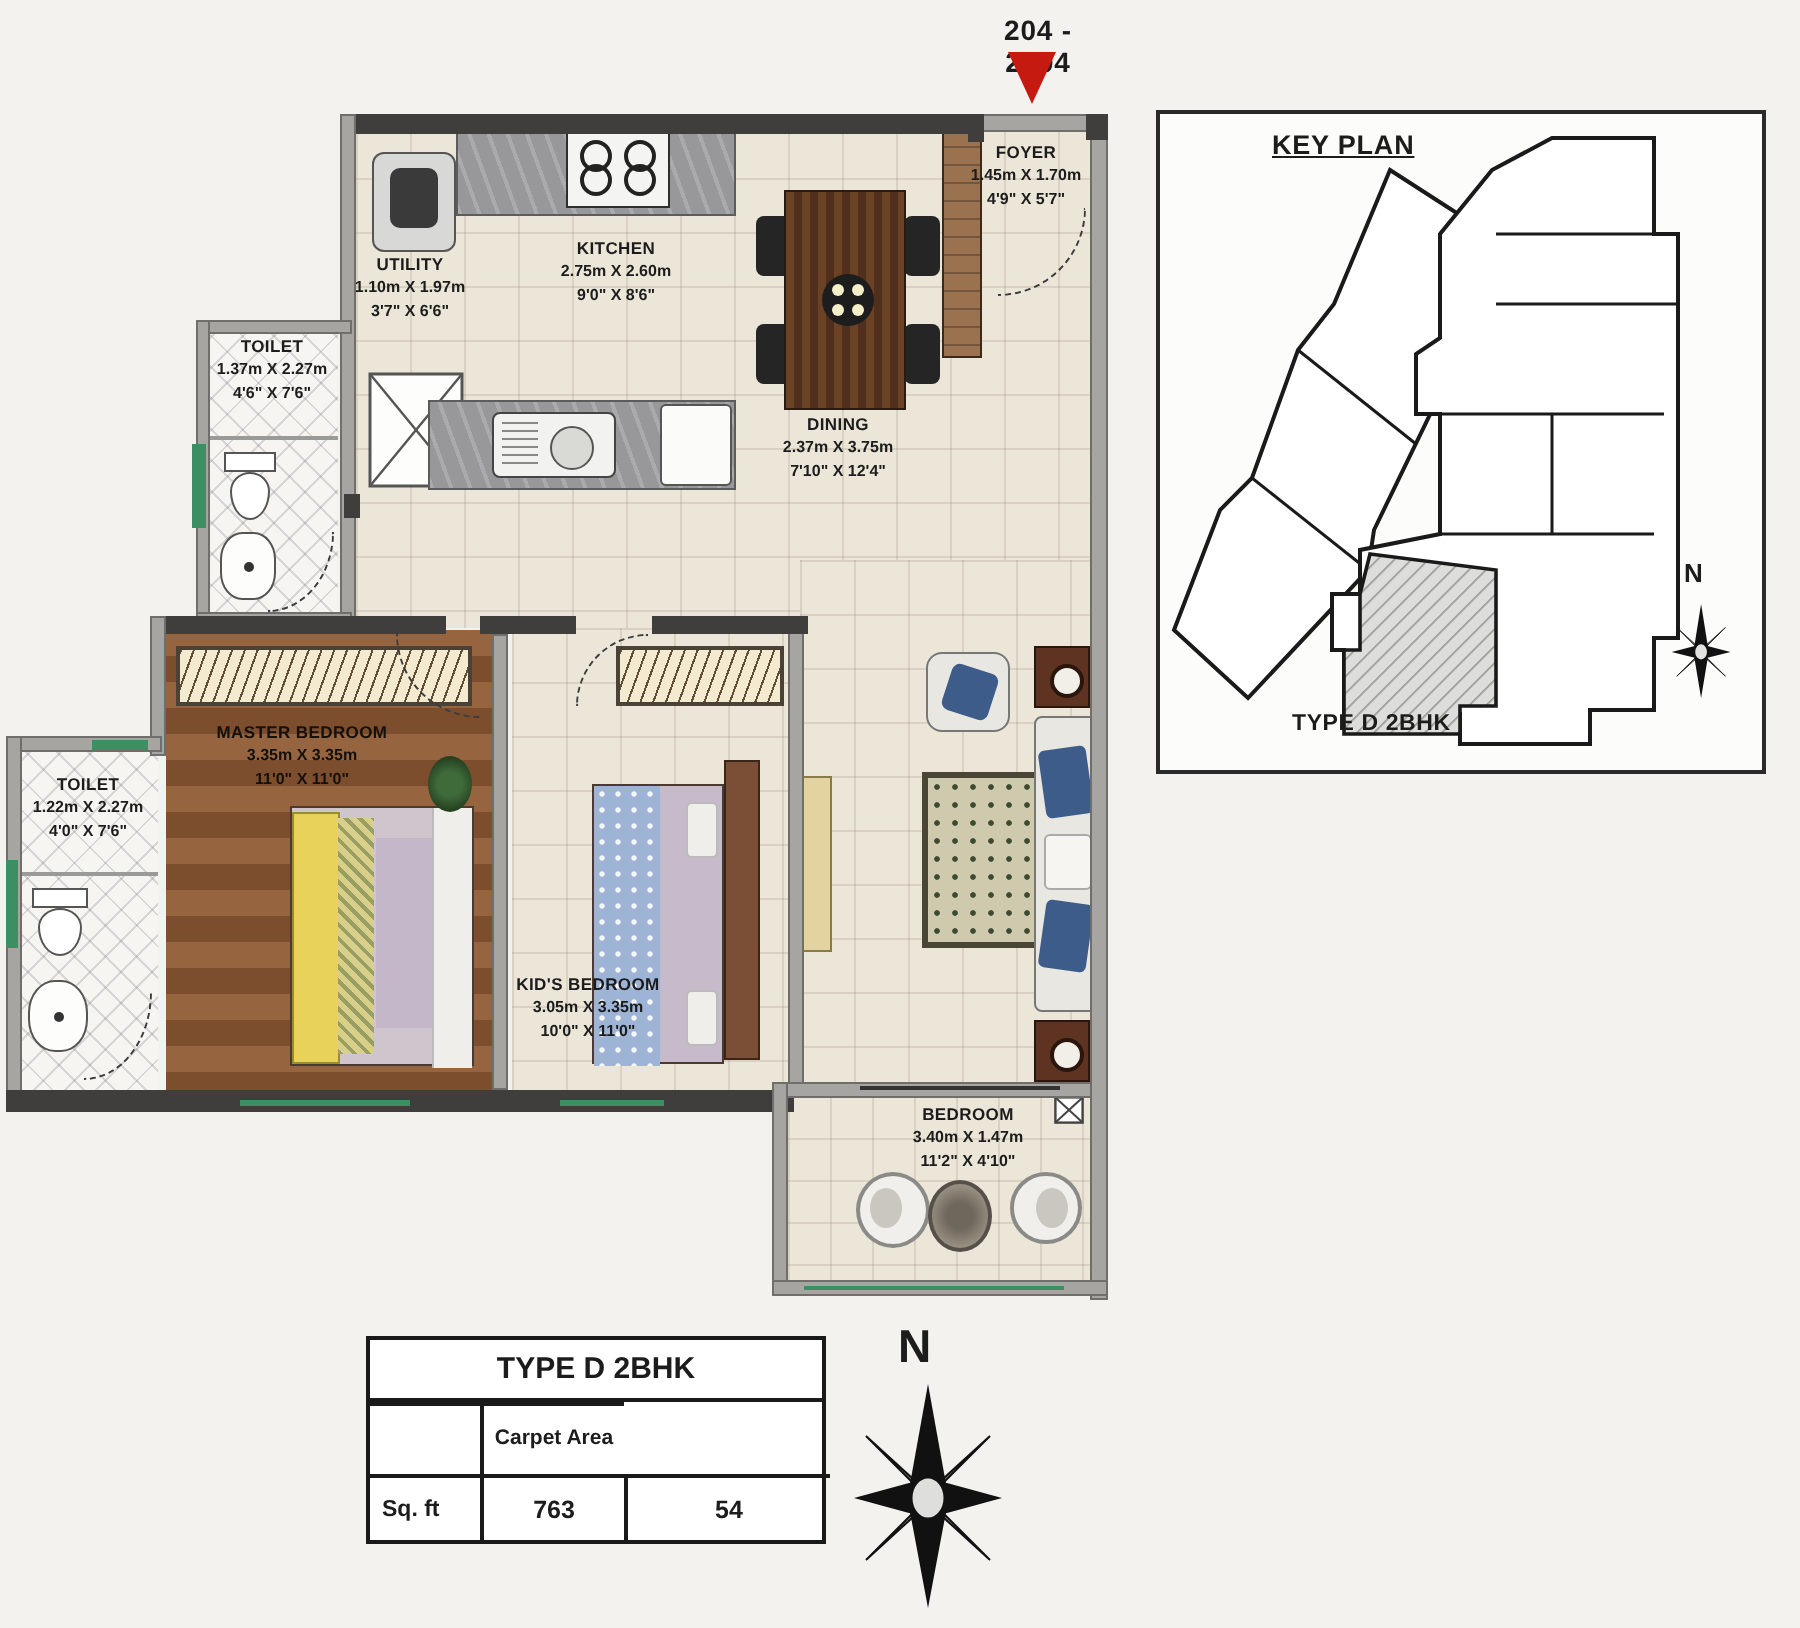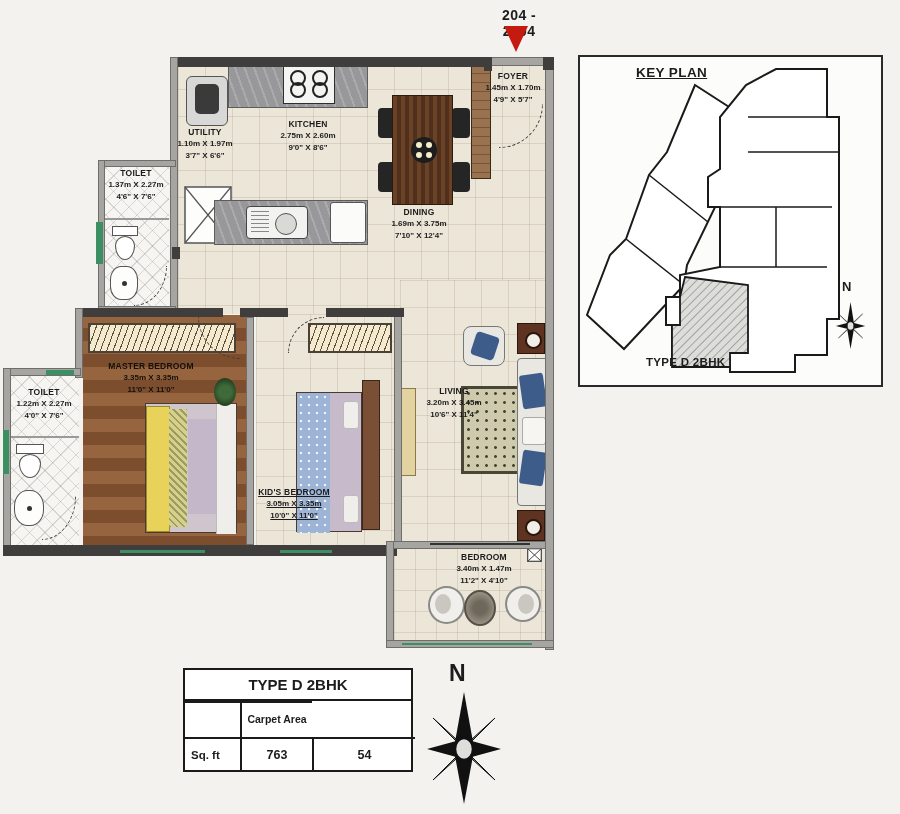--- a/index.html
+++ b/index.html
@@ -193,21 +193,21 @@
     <div class="rdim">1.10m X 1.97m</div>
     <div class="rdim">3'7" X 6'6"</div>
   </div>
   <div class="abs rlabel" style="left:252px;top:118px;width:112px;">
     <div class="rname">KITCHEN</div>
     <div class="rdim">2.75m X 2.60m</div>
     <div class="rdim">9'0" X 8'6"</div>
   </div>
   <div class="abs rlabel" style="left:375px;top:206px;width:88px;">
     <div class="rname">DINING</div>
-    <div class="rdim">1.69m X 3.75m</div>
+    <div class="rdim">2.37m X 3.75m</div>
     <div class="rdim">7'10" X 12'4"</div>
   </div>
   <div class="abs rlabel" style="left:481px;top:70px;width:64px;">
     <div class="rname">FOYER</div>
     <div class="rdim">1.45m X 1.70m</div>
     <div class="rdim">4'9" X 5'7"</div>
   </div>
   <div class="abs rlabel" style="left:104px;top:167px;width:64px;">
     <div class="rname">TOILET</div>
     <div class="rdim">1.37m X 2.27m</div>
@@ -216,29 +216,24 @@
   <div class="abs rlabel" style="left:10px;top:386px;width:68px;">
     <div class="rname">TOILET</div>
     <div class="rdim">1.22m X 2.27m</div>
     <div class="rdim">4'0" X 7'6"</div>
   </div>
   <div class="abs rlabel" style="left:86px;top:360px;width:130px;color:#14100c;">
     <div class="rname">MASTER BEDROOM</div>
     <div class="rdim">3.35m X 3.35m</div>
     <div class="rdim">11'0" X 11'0"</div>
   </div>
-  <div class="abs rlabel" style="left:240px;top:486px;width:108px;text-decoration:underline;">
+  <div class="abs rlabel" style="left:240px;top:486px;width:108px;">
     <div class="rname">KID'S BEDROOM</div>
     <div class="rdim">3.05m X 3.35m</div>
     <div class="rdim">10'0" X 11'0"</div>
-  </div>
-  <div class="abs rlabel" style="left:404px;top:385px;width:100px;">
-    <div class="rname">LIVING</div>
-    <div class="rdim">3.20m X 3.45m</div>
-    <div class="rdim">10'6" X 11'4"</div>
   </div>
   <div class="abs rlabel" style="left:428px;top:551px;width:112px;">
     <div class="rname">BEDROOM</div>
     <div class="rdim">3.40m X 1.47m</div>
     <div class="rdim">11'2" X 4'10"</div>
   </div>
 
   <div class="abs keyplan" style="left:578px;top:55px;width:305px;height:332px;">
     <div class="kp-title">KEY PLAN</div>
     <svg style="position:absolute;left:0;top:0;" width="305" height="332" viewBox="0 0 305 332">

